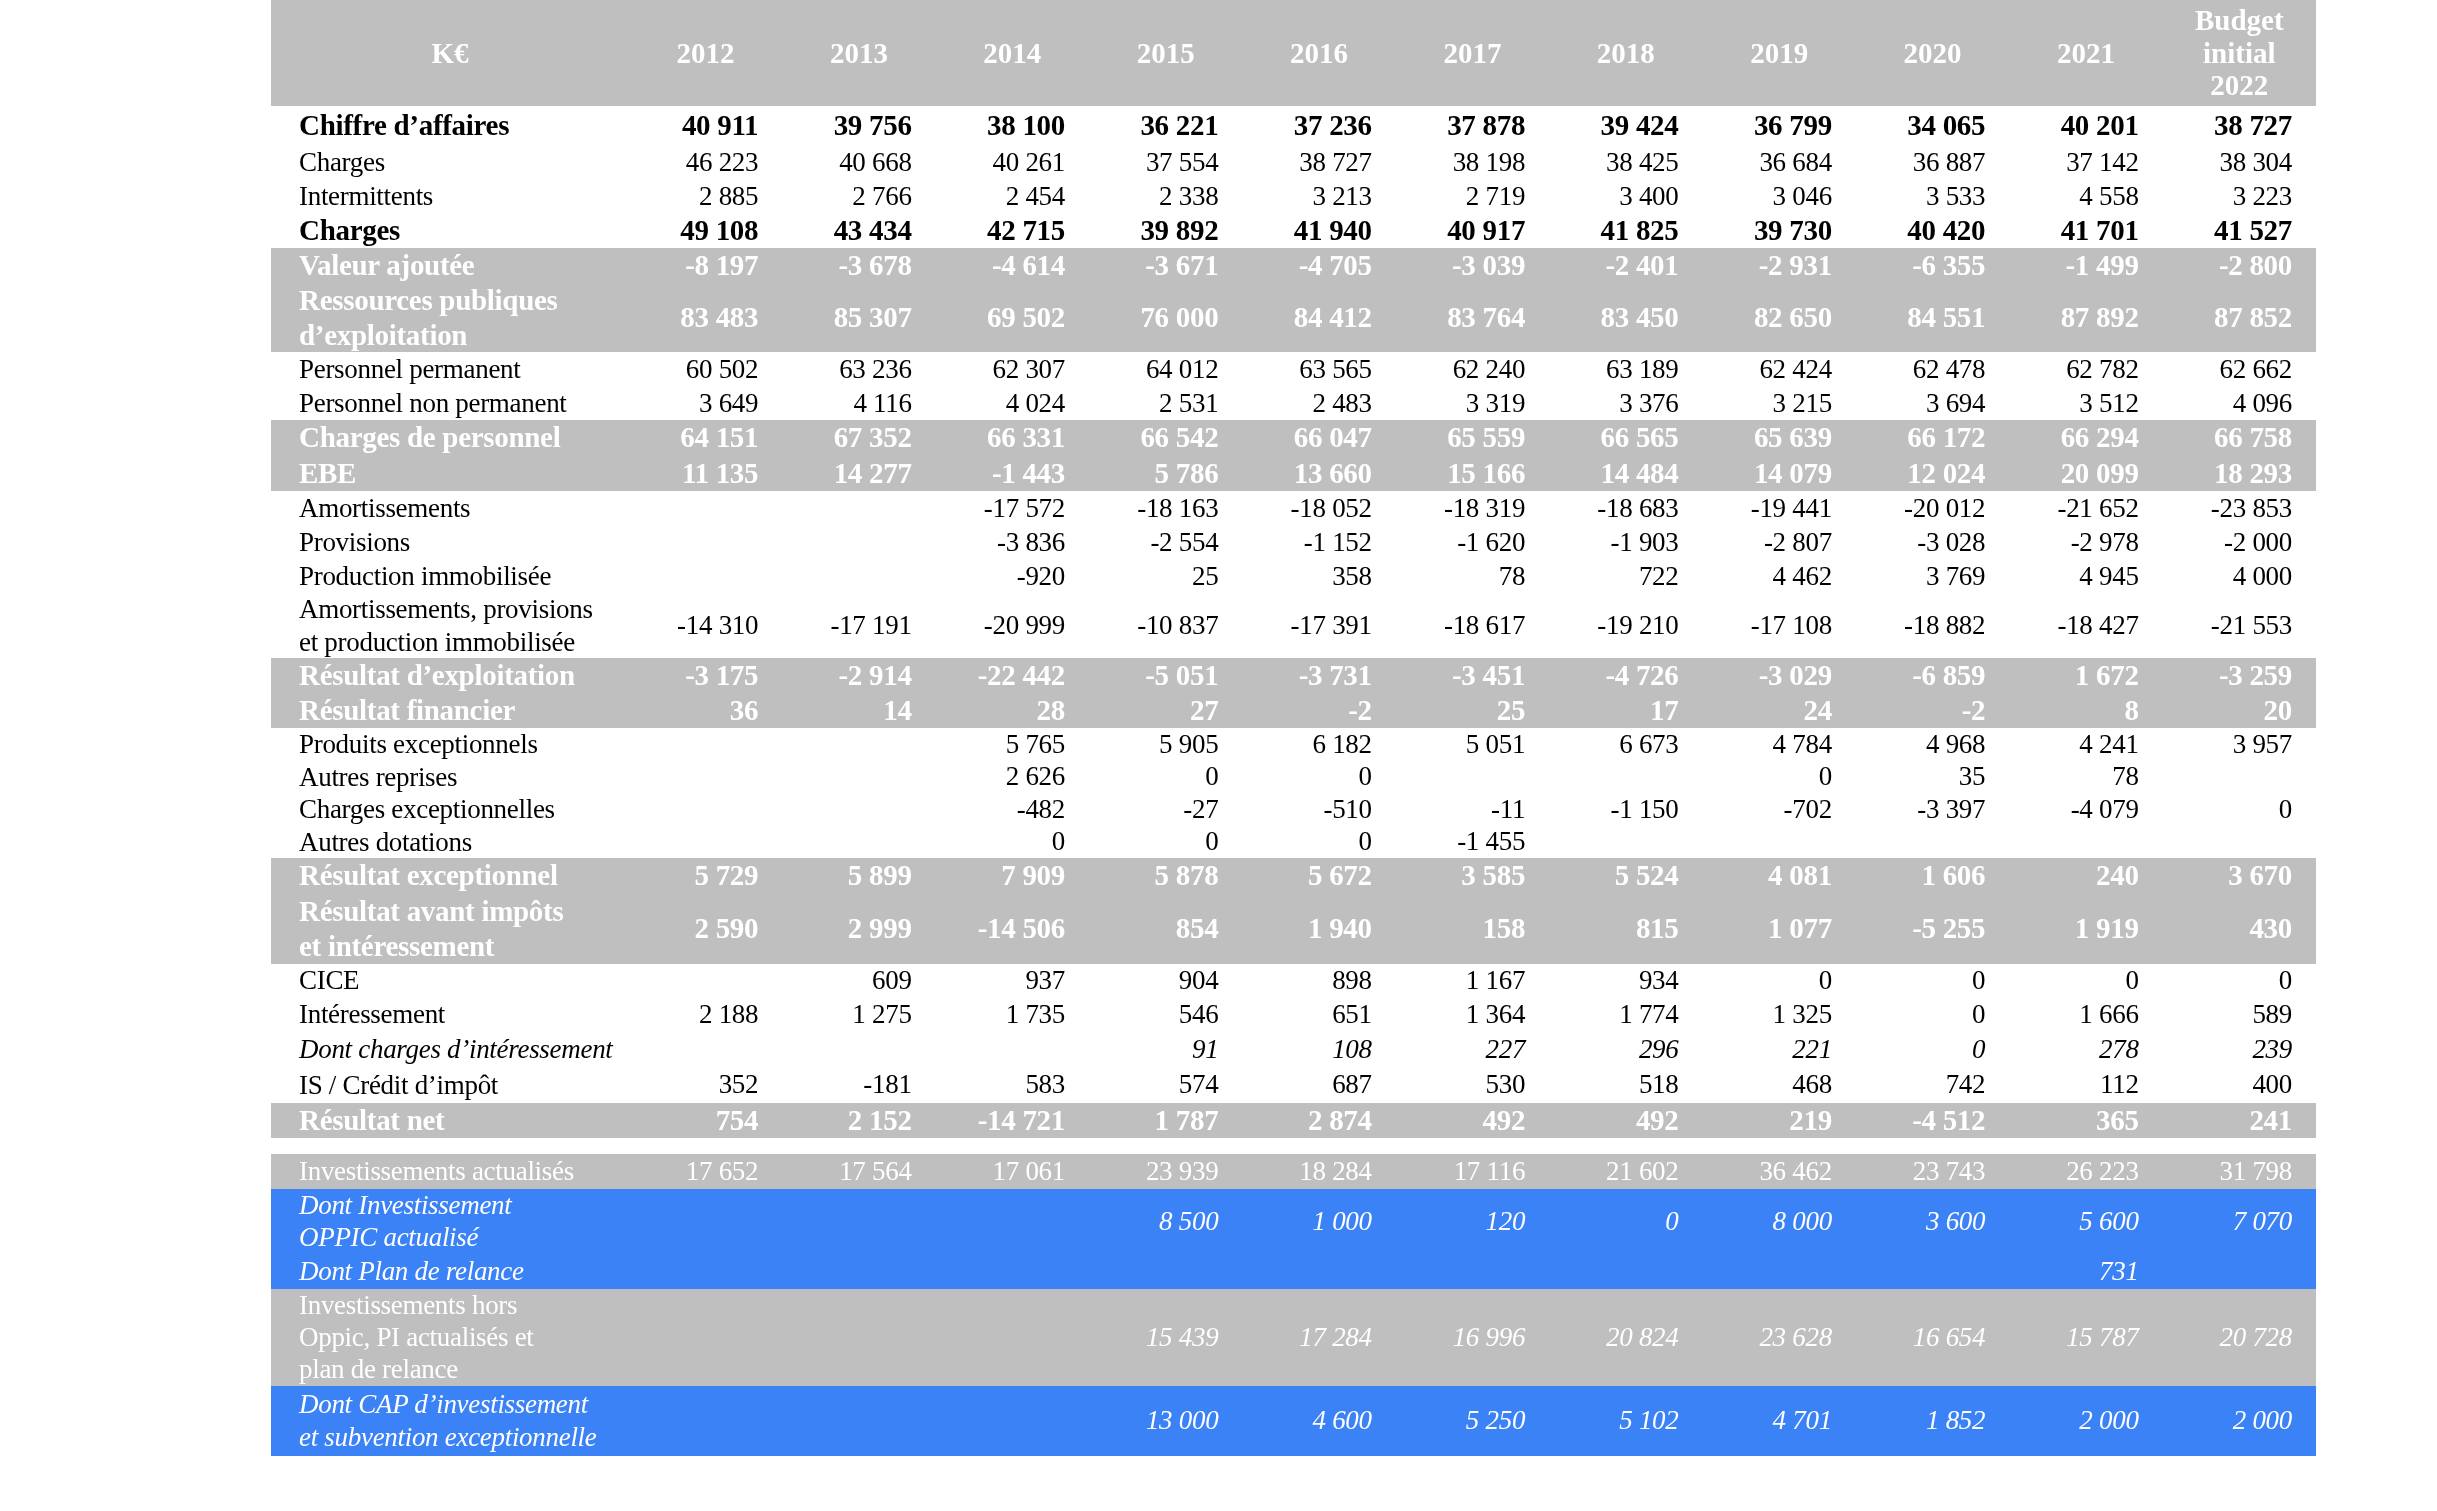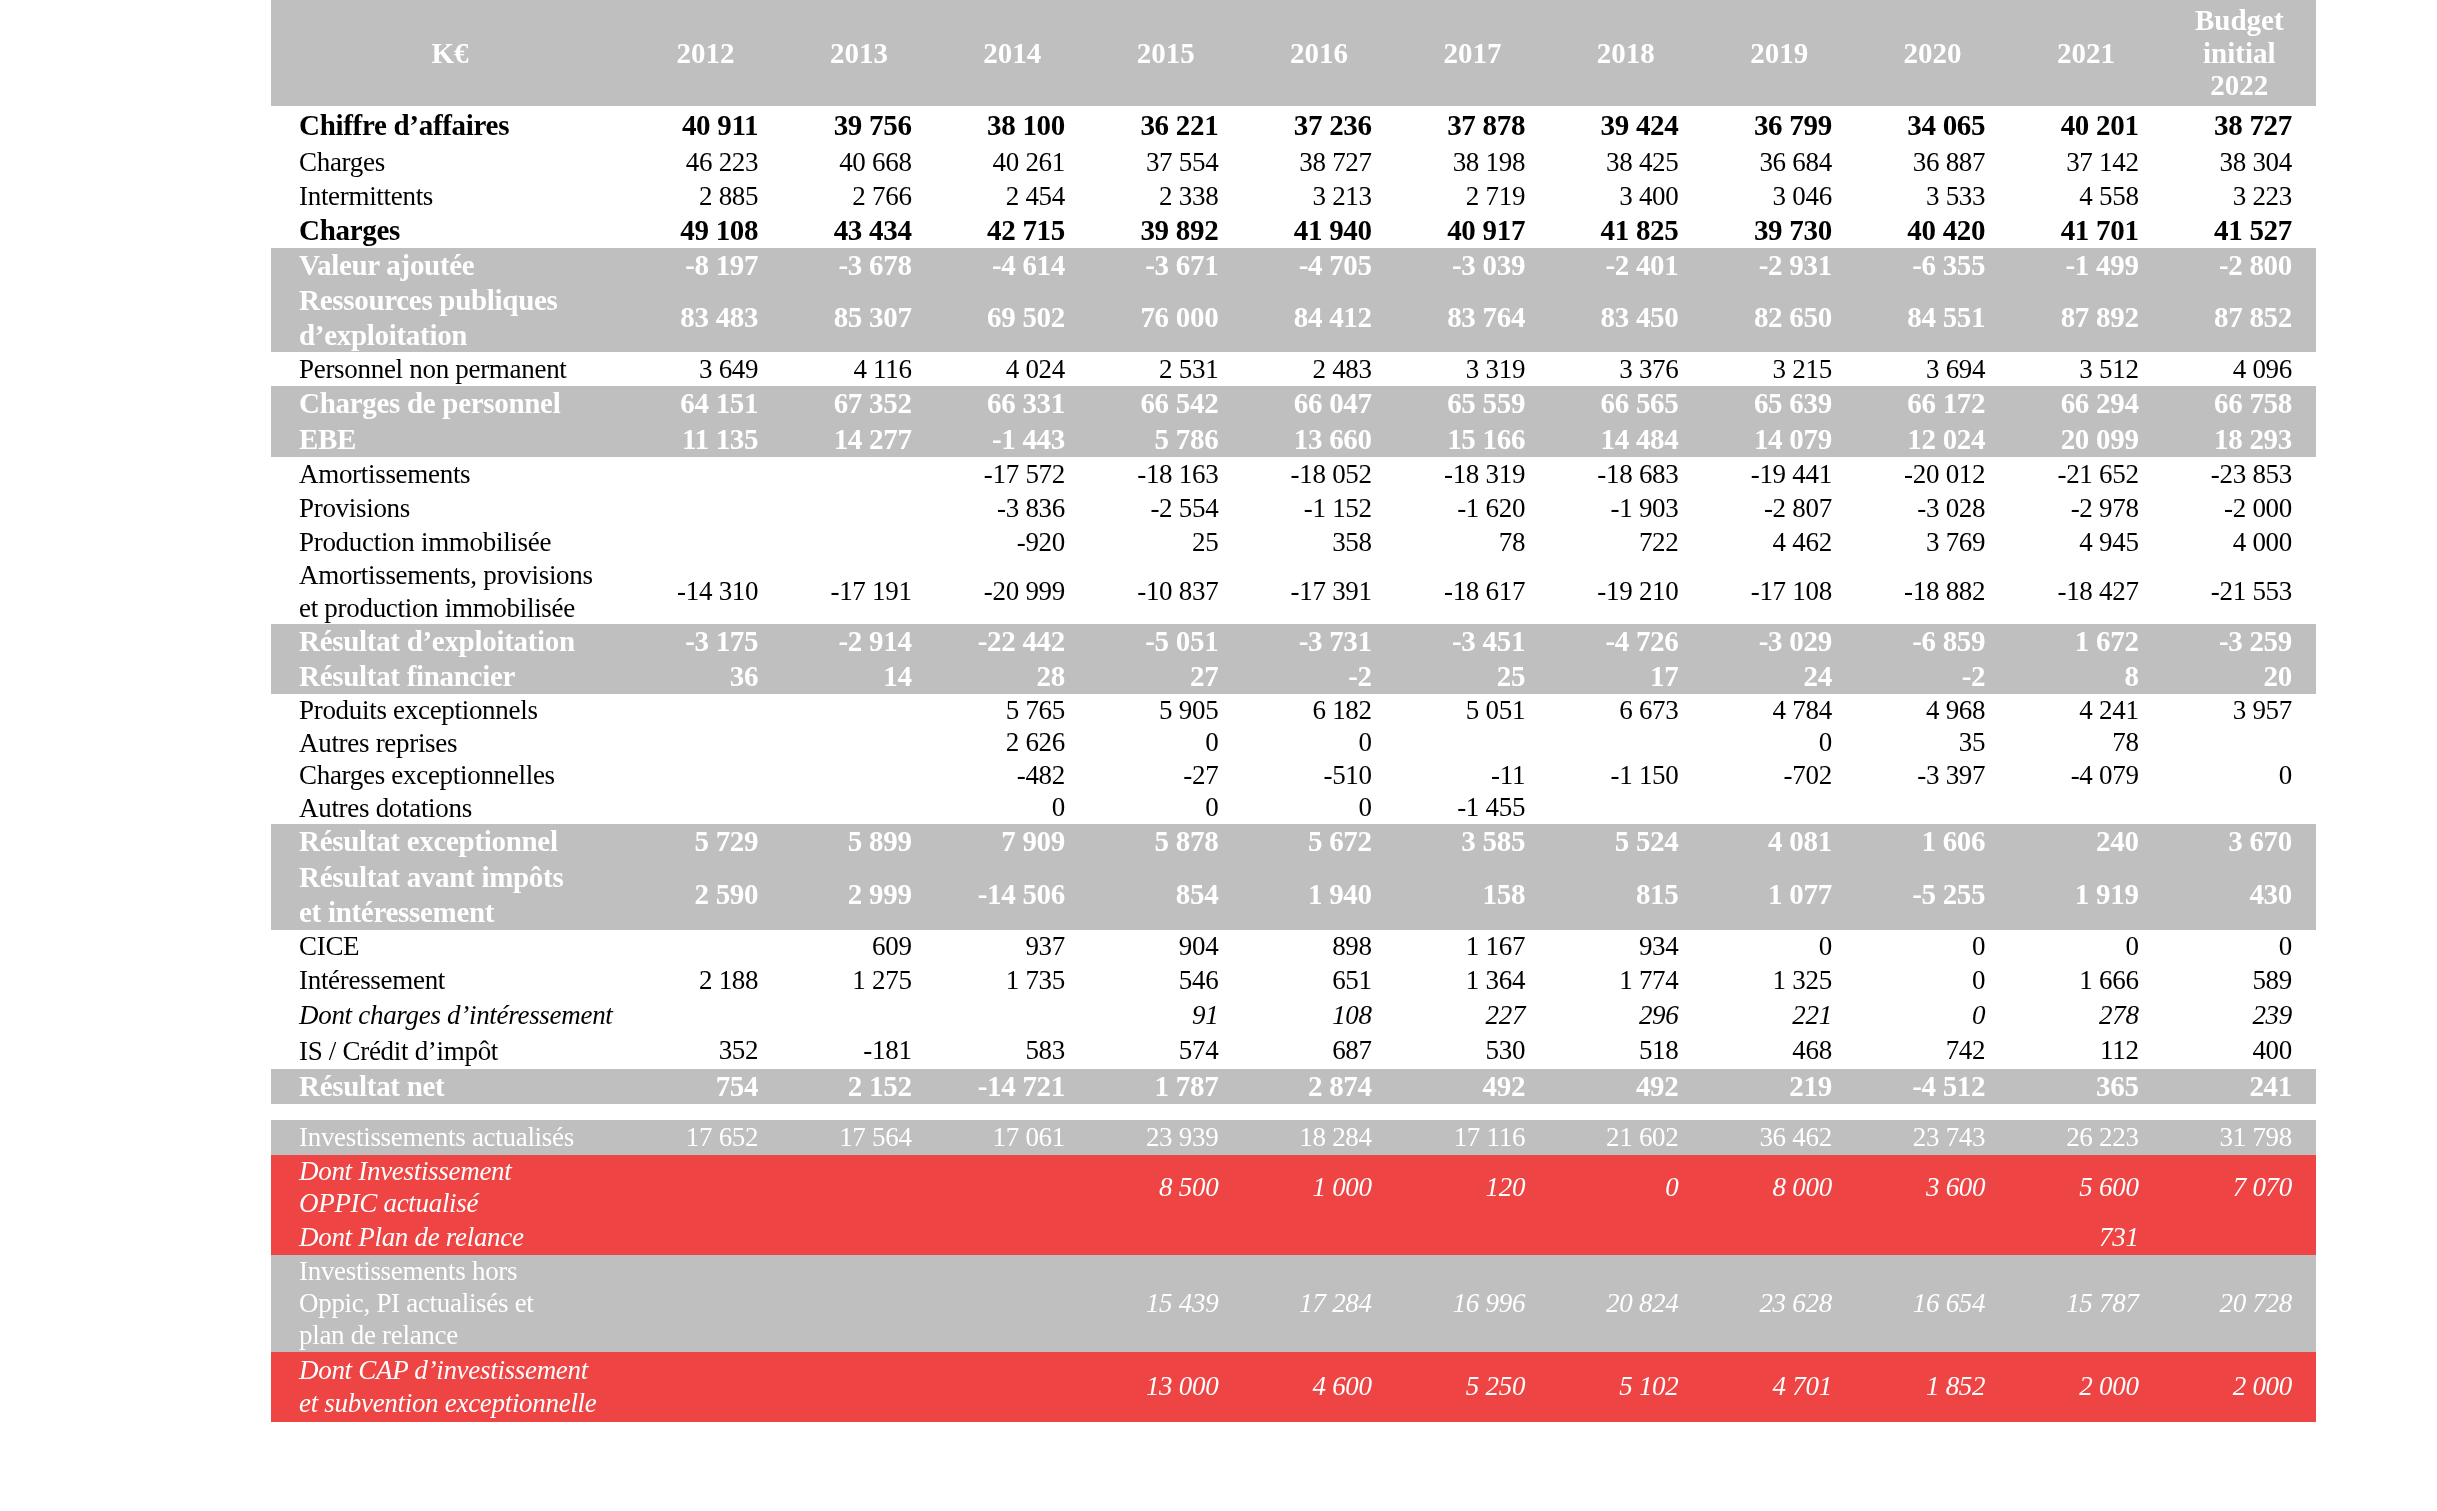--- a/index.html
+++ b/index.html
@@ -17,21 +17,21 @@
   thead tr{background:#bfbfbf;height:106px;}
   th.unit{font-size:29px;font-weight:700;color:#fff;text-align:center;}
   th.year{font-size:29px;font-weight:700;color:#fff;text-align:center;line-height:1.12;white-space:pre-line;}
   td.lbl{text-align:left;padding-left:28px;white-space:pre-line;line-height:1.2;letter-spacing:-0.3px;}
   td.val{text-align:right;padding-right:24px;white-space:nowrap;letter-spacing:-0.3px;font-variant-numeric:tabular-nums;}
   tr.r-normal{font-size:27px;}
   tr.r-bold{font-size:29px;font-weight:700;}
   tr.r-italic{font-size:27px;font-style:italic;}
   tr.r-band{background:#bfbfbf;color:#fff;font-weight:700;font-size:29px;}
   tr.r-invhead{background:#bfbfbf;color:#fff;font-size:27px;}
-  tr.r-invitalic{background:#ef4444;color:#fff;font-size:27px;font-style:italic;}
+  tr.r-invitalic{background:#3b82f6;color:#fff;font-size:27px;font-style:italic;}
   tr.r-invmixed{background:#bfbfbf;color:#fff;font-size:27px;margin-top:20px;}
   tr.r-invmixed td.val{font-style:italic;}
   tr.spacer-row{background:#ffffff;}
 </style>
 </head>
 <body>
 
 <div id="canvas">
   <table class="fin">
     <colgroup>
@@ -146,20 +146,34 @@
           <td class="val">76 000</td>
           <td class="val">84 412</td>
           <td class="val">83 764</td>
           <td class="val">83 450</td>
           <td class="val">82 650</td>
           <td class="val">84 551</td>
           <td class="val">87 892</td>
           <td class="val">87 852</td>
         </tr>
         <tr class="r-normal" style="height: 34px;">
+          <td class="lbl">Personnel permanent</td>
+          <td class="val">60 502</td>
+          <td class="val">63 236</td>
+          <td class="val">62 307</td>
+          <td class="val">64 012</td>
+          <td class="val">63 565</td>
+          <td class="val">62 240</td>
+          <td class="val">63 189</td>
+          <td class="val">62 424</td>
+          <td class="val">62 478</td>
+          <td class="val">62 782</td>
+          <td class="val">62 662</td>
+        </tr>
+        <tr class="r-normal" style="height: 34px;">
           <td class="lbl">Personnel non permanent</td>
           <td class="val">3 649</td>
           <td class="val">4 116</td>
           <td class="val">4 024</td>
           <td class="val">2 531</td>
           <td class="val">2 483</td>
           <td class="val">3 319</td>
           <td class="val">3 376</td>
           <td class="val">3 215</td>
           <td class="val">3 694</td>

